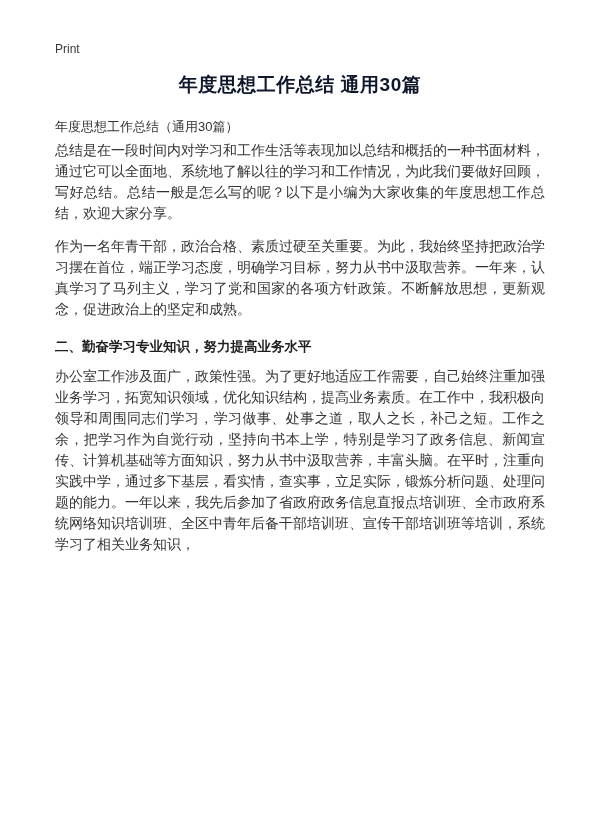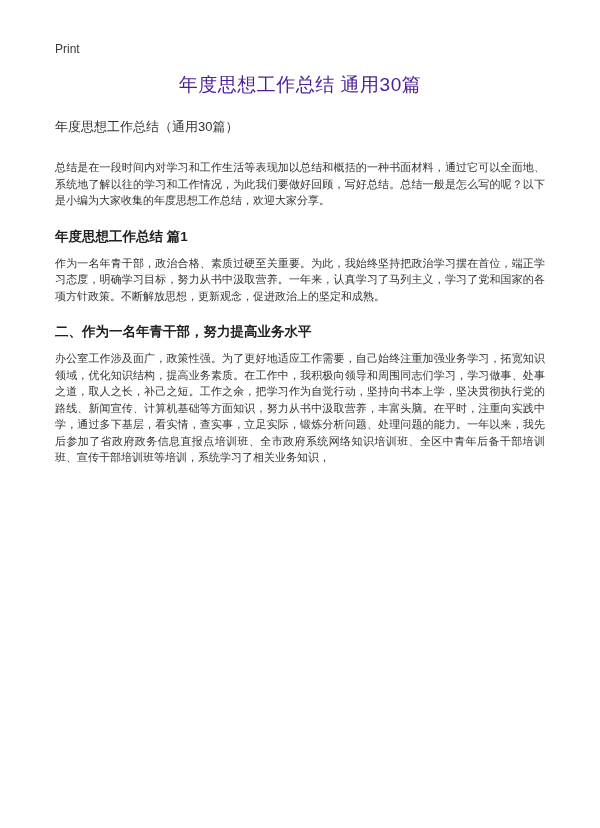--- a/index.html
+++ b/index.html
@@ -21,38 +21,37 @@
     padding: 42px 55px 11px 55px;
     background: #ffffff;
   }
   .print-label {
     font-size: 12px;
     color: #3a3a3a;
     margin: 0 0 16px 0;
   }
   .doc-title {
     font-size: 19px;
-    font-weight: normal;
+    font-weight: bold;
     text-align: center;
-    color: #4c1d95;
+    color: #0f172a;
     margin: 0 0 20px 0;
     letter-spacing: 0.5px;
   }
   .subtitle {
     font-size: 13px;
     color: #333333;
-    margin: 0 0 24px 0;
+    margin: 0 0 4px 0;
   }
   .body-text {
-    font-size: 11px;
+    font-size: 14px;
     line-height: 1.5;
     color: #333333;
     margin: 0 0 12px 0;
     text-align: justify;
-    font-family: Liberation Mono, monospace;
   }
   .section-heading {
     font-size: 13.5px;
     font-weight: bold;
     color: #1f1f1f;
     margin: 18px 0 10px 0;
   }
 </style>
 </head>
 <body>
@@ -60,24 +59,23 @@
 <div class="page">
 
   <div class="print-label">Print</div>
 
   <h1 class="doc-title">年度思想工作总结 通用30篇</h1>
 
   <div class="subtitle">年度思想工作总结（通用30篇）</div>
 
   <p class="body-text">总结是在一段时间内对学习和工作生活等表现加以总结和概括的一种书面材料，通过它可以全面地、系统地了解以往的学习和工作情况，为此我们要做好回顾，写好总结。总结一般是怎么写的呢？以下是小编为大家收集的年度思想工作总结，欢迎大家分享。</p>
 
-  <h2 class="section-heading">年度思想工作总结 篇1</h2>
 
 
 
   <p class="body-text">作为一名年青干部，政治合格、素质过硬至关重要。为此，我始终坚持把政治学习摆在首位，端正学习态度，明确学习目标，努力从书中汲取营养。一年来，认真学习了马列主义，学习了党和国家的各项方针政策。不断解放思想，更新观念，促进政治上的坚定和成熟。</p>
 
 
-  <h2 class="section-heading">二、作为一名年青干部，努力提高业务水平</h2>
+  <h2 class="section-heading">二、勤奋学习专业知识，努力提高业务水平</h2>
 
-  <p class="body-text">办公室工作涉及面广，政策性强。为了更好地适应工作需要，自己始终注重加强业务学习，拓宽知识领域，优化知识结构，提高业务素质。在工作中，我积极向领导和周围同志们学习，学习做事、处事之道，取人之长，补己之短。工作之余，把学习作为自觉行动，坚持向书本上学，坚决贯彻执行党的路线、新闻宣传、计算机基础等方面知识，努力从书中汲取营养，丰富头脑。在平时，注重向实践中学，通过多下基层，看实情，查实事，立足实际，锻炼分析问题、处理问题的能力。一年以来，我先后参加了省政府政务信息直报点培训班、全市政府系统网络知识培训班、全区中青年后备干部培训班、宣传干部培训班等培训，系统学习了相关业务知识，</p>
+  <p class="body-text">办公室工作涉及面广，政策性强。为了更好地适应工作需要，自己始终注重加强业务学习，拓宽知识领域，优化知识结构，提高业务素质。在工作中，我积极向领导和周围同志们学习，学习做事、处事之道，取人之长，补己之短。工作之余，把学习作为自觉行动，坚持向书本上学，特别是学习了政务信息、新闻宣传、计算机基础等方面知识，努力从书中汲取营养，丰富头脑。在平时，注重向实践中学，通过多下基层，看实情，查实事，立足实际，锻炼分析问题、处理问题的能力。一年以来，我先后参加了省政府政务信息直报点培训班、全市政府系统网络知识培训班、全区中青年后备干部培训班、宣传干部培训班等培训，系统学习了相关业务知识，</p>
 
 </div>
 
 </body></html>

